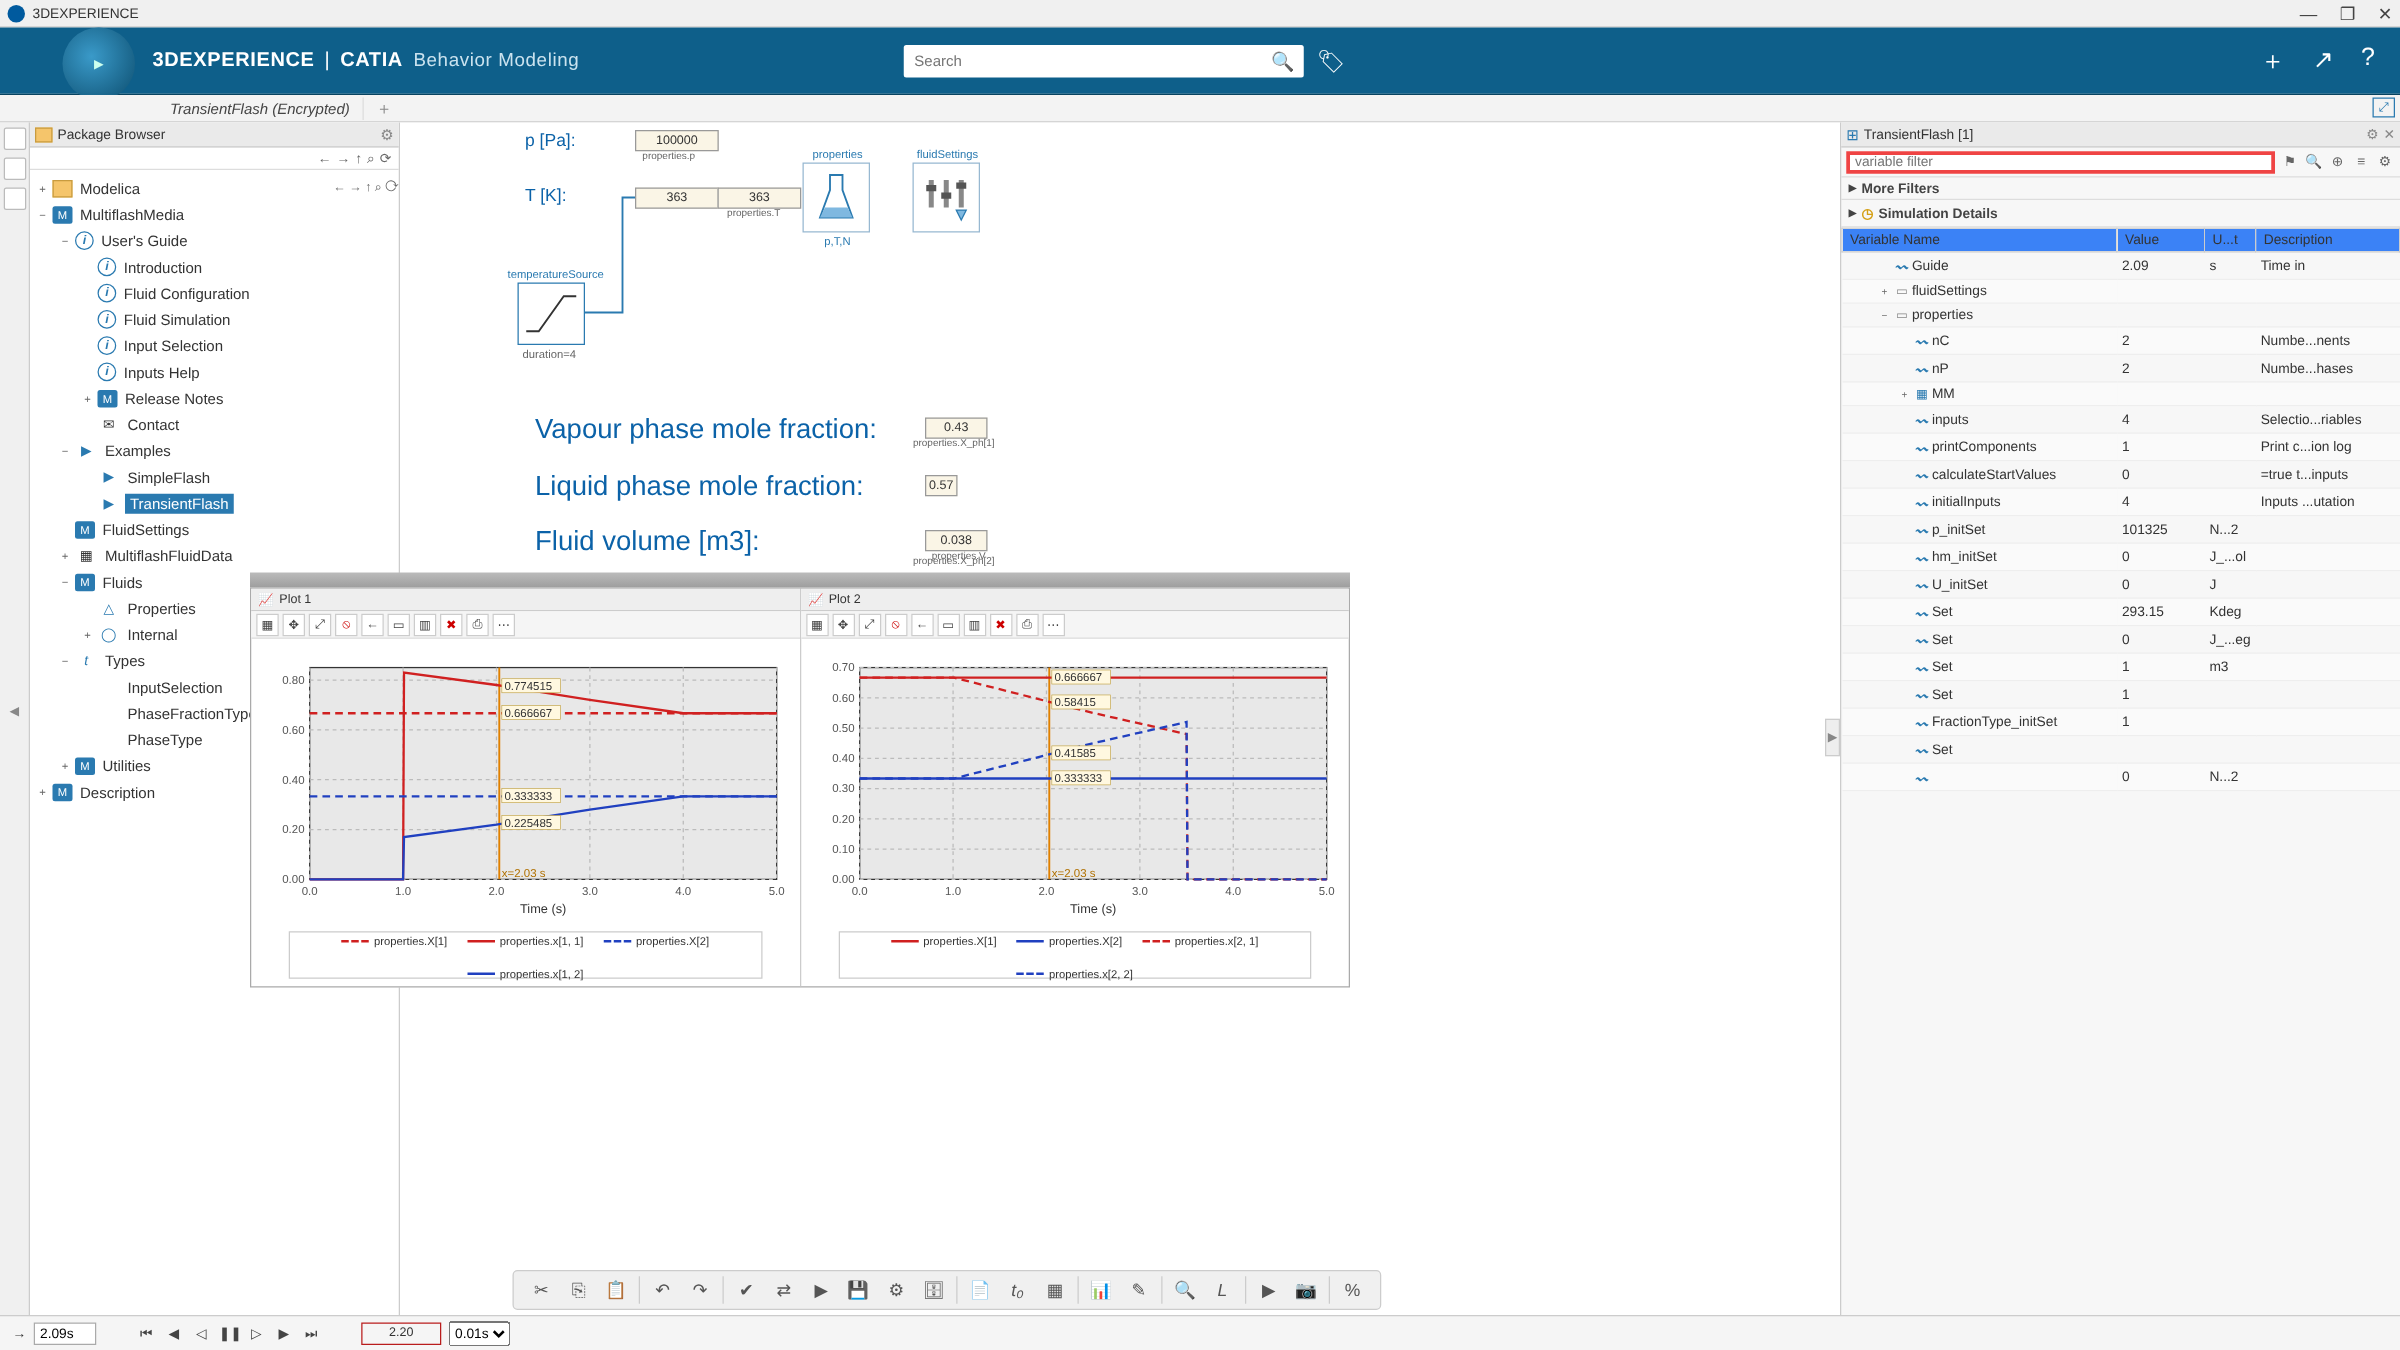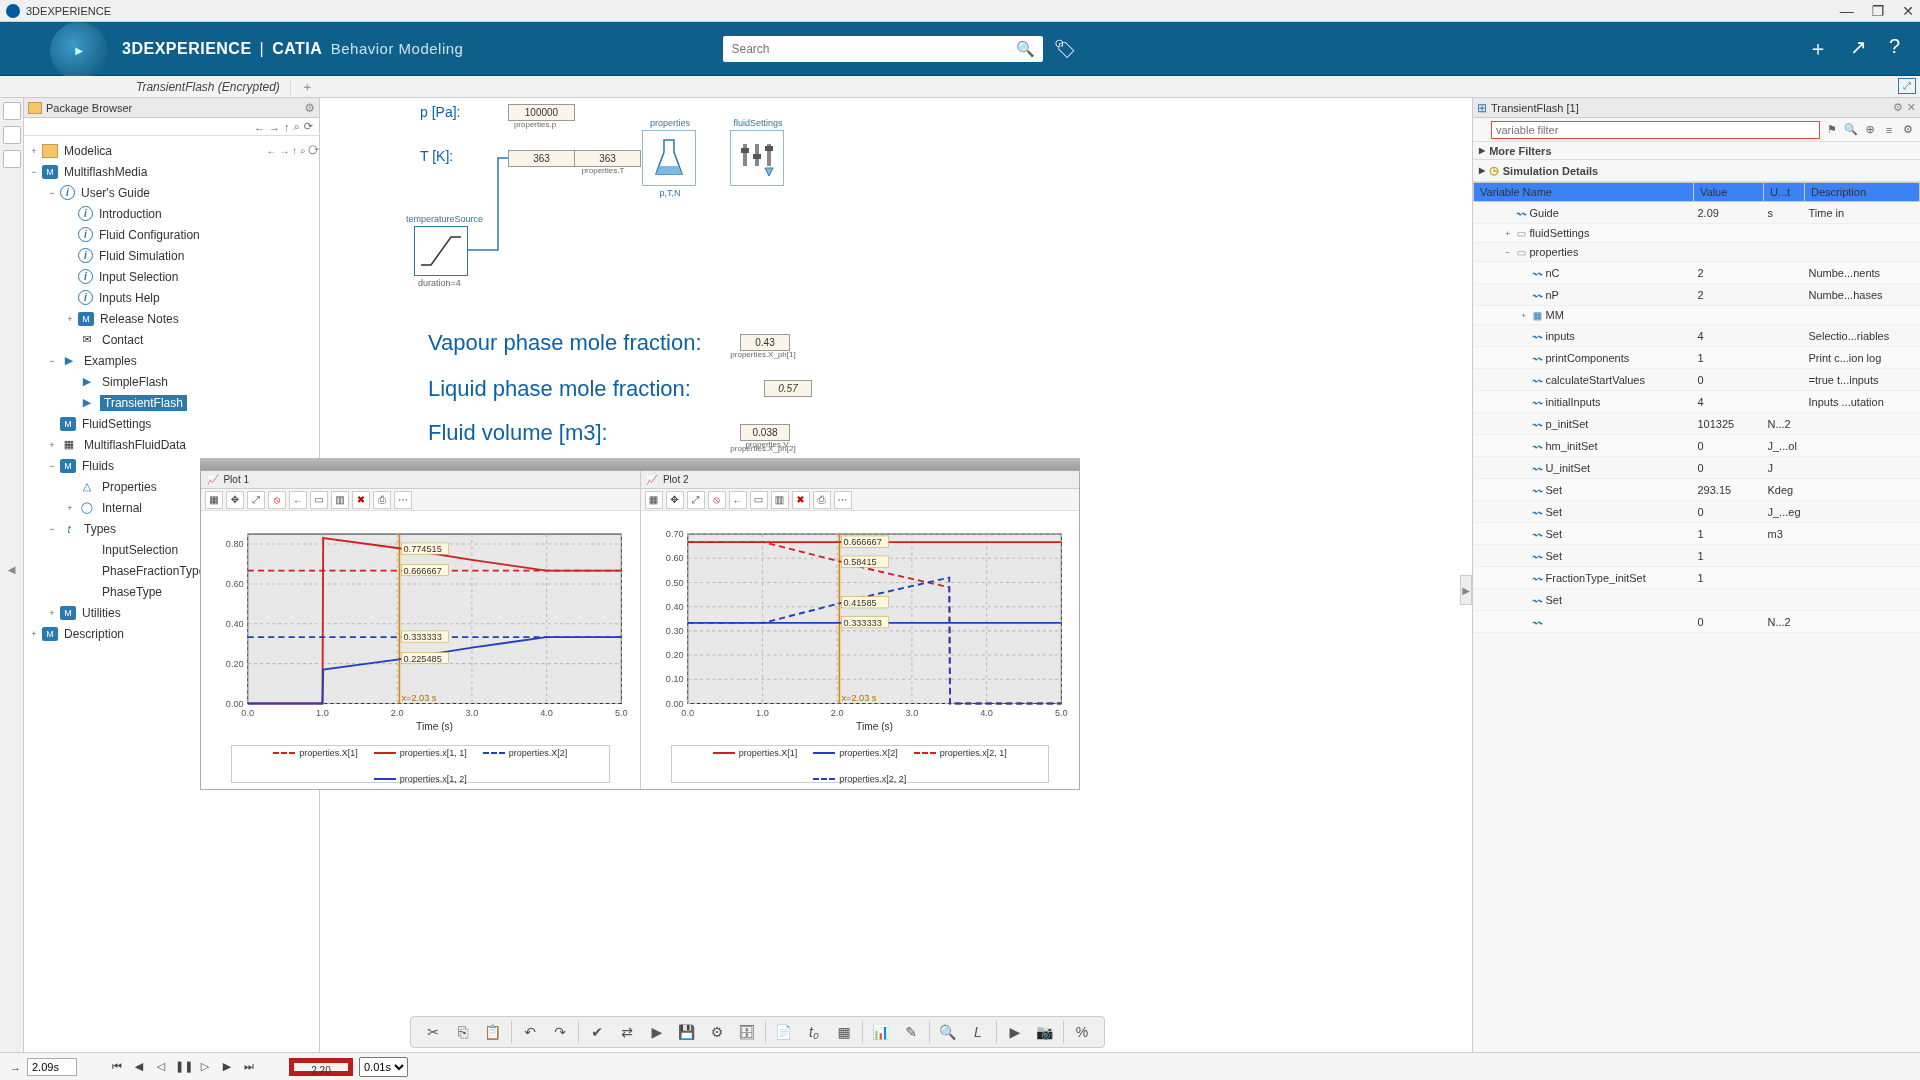--- a/index.html
+++ b/index.html
@@ -67,21 +67,21 @@
 .canvas .flask-label { position:absolute; font-size:9px; color:#2a7ab0; text-align:center; width:60px; }
 .canvas .temp-block { position:absolute; border:1.5px solid #2a7ab0; width:54px; height:50px; background:#fff; }
 .canvas .temp-label { position:absolute; font-size:9px; color:#2a7ab0; }
 
 
 .varpanel { width:448px; border-left:1px solid #ccc; background:#f7f7f7; display:flex; flex-direction:column; }
 .varhead { height:20px; background:#eaeaea; border-bottom:1px solid #ccc; display:flex; align-items:center; padding:0 4px; font-size:11px; }
 .varhead .vh-icon { margin-right:4px; color:#2a7ab0; font-size:12px; }
 .varhead .right { margin-left:auto; display:flex; gap:4px; color:#888; }
 .varfilter { height:24px; display:flex; align-items:center; gap:0; padding:0 4px; border-bottom:1px solid #ddd; }
-.varfilter input { flex:1; height:18px; border:1px solid #ef4444; padding:0 4px; font-size:11px; color:#888;margin-left:14px; }
+.varfilter input { flex:1; height:18px; border:3px solid #ef4444; padding:0 4px; font-size:11px; color:#888; }
 .varfilter .ico-row { display:flex; gap:3px; margin-left:4px; }
 .varfilter .ico-row span { width:16px; height:16px; display:inline-flex; align-items:center; justify-content:center; font-size:11px; color:#666; }
 .var-more { height:18px; border-bottom:1px solid #ddd; padding:2px 6px; font-size:11px; font-weight:bold; color:#444; display:flex; align-items:center; }
 .var-more .tw { font-size:8px; margin-right:4px; }
 .var-sim { height:22px; border-bottom:1px solid #ddd; padding:2px 6px; font-size:11px; font-weight:bold; color:#444; display:flex; align-items:center; }
 .var-sim .tw { font-size:8px; margin-right:4px; }
 .var-sim .clock { color:#d4a017; margin-right:4px; }
 
 .vartable { flex:1; overflow:auto; }
 .vartable table { width:100%; border-collapse:collapse; font-size:11px; }
@@ -110,21 +110,21 @@
 
 
 .bottombar { position:absolute; left:380px; bottom:28px; height:32px; display:flex; align-items:center; gap:6px; background:#f0f0f0; border:1px solid #ccc; border-radius:4px; padding:2px 10px; }
 .bottombar .bb { width:24px; height:24px; display:inline-flex; align-items:center; justify-content:center; font-size:14px; color:#555; }
 .bottombar .sep { width:1px; height:22px; background:#ccc; }
 
 
 .playbar { height:28px; background:#f5f5f5; border-top:1px solid #ccc; display:flex; align-items:center; padding:0 10px; gap:6px; font-size:11px; }
 .playbar input[type=text] { height:18px; border:1px solid #aaa; padding:0 4px; font-size:11px; }
 .playbar .pbtn { width:16px; text-align:center; color:#444; font-size:11px; cursor:default; }
-.playbar .slider-box { width:64px; height:18px; border:5px solid #b91c1c; text-align:center; font-size:10px; line-height:16px; }
+.playbar .slider-box { width:64px; height:18px; border:1px solid #b91c1c; text-align:center; font-size:10px; line-height:16px; }
 .playbar select { height:20px; font-size:11px; }
 
 .tick-label { font-size:9px; fill:#555; }
 .axis-label { font-size:10px; fill:#333; }
 .data-label { font-size:9px; fill:#333; }
 .cursor-label { font-size:9px; fill:#b07000; }
 
 .right-collapse { position:absolute; right:448px; top:50%; font-size:10px; color:#888; background:#eee; border:1px solid #ccc; width:12px; height:30px; display:flex; align-items:center; justify-content:center; }
 
 </style>
@@ -355,21 +355,21 @@
     <div class="temp-label" style="left:98px; top:180px; color:#666;">duration=4</div>
     <svg style="position:absolute; left:148px; top:52px; width:40px; height:106px;">
         <polyline points="0,100 30,100 30,8 40,8" fill="none" stroke="#2a7ab0" stroke-width="1.5"></polyline>
       </svg>
 
     <div class="big-label" style="left:108px; top:232px;">Vapour phase mole fraction:</div>
     <div class="value-box" style="left:420px; top:236px; width:50px;">0.43</div>
     <div class="value-caption" style="left:408px; top:252px;">properties.X_ph[1]</div>
 
     <div class="big-label" style="left:108px; top:278px;">Liquid phase mole fraction:</div>
-    <div class="value-box" style="left:444px; top:282px; width:48px;font-style:italic;">0.57</div>
+    <div class="value-box" style="left:420px; top:282px; width:26px;">0.57</div>
     <div class="value-caption" style="left:408px; top:298px;margin-top:48px;">properties.X_ph[2]</div>
 
     <div class="big-label" style="left:108px; top:322px;">Fluid volume [m3]:</div>
     <div class="value-box" style="left:420px; top:326px; width:50px;">0.038</div>
     <div class="value-caption" style="left:412px; top:342px;">properties.V</div>
 
     <div class="plot-titlebar" style="left:-120px; top:360px;"></div>
     <div class="plot-container" style="left:-120px; top:372px;">
 
       <div class="plot">

